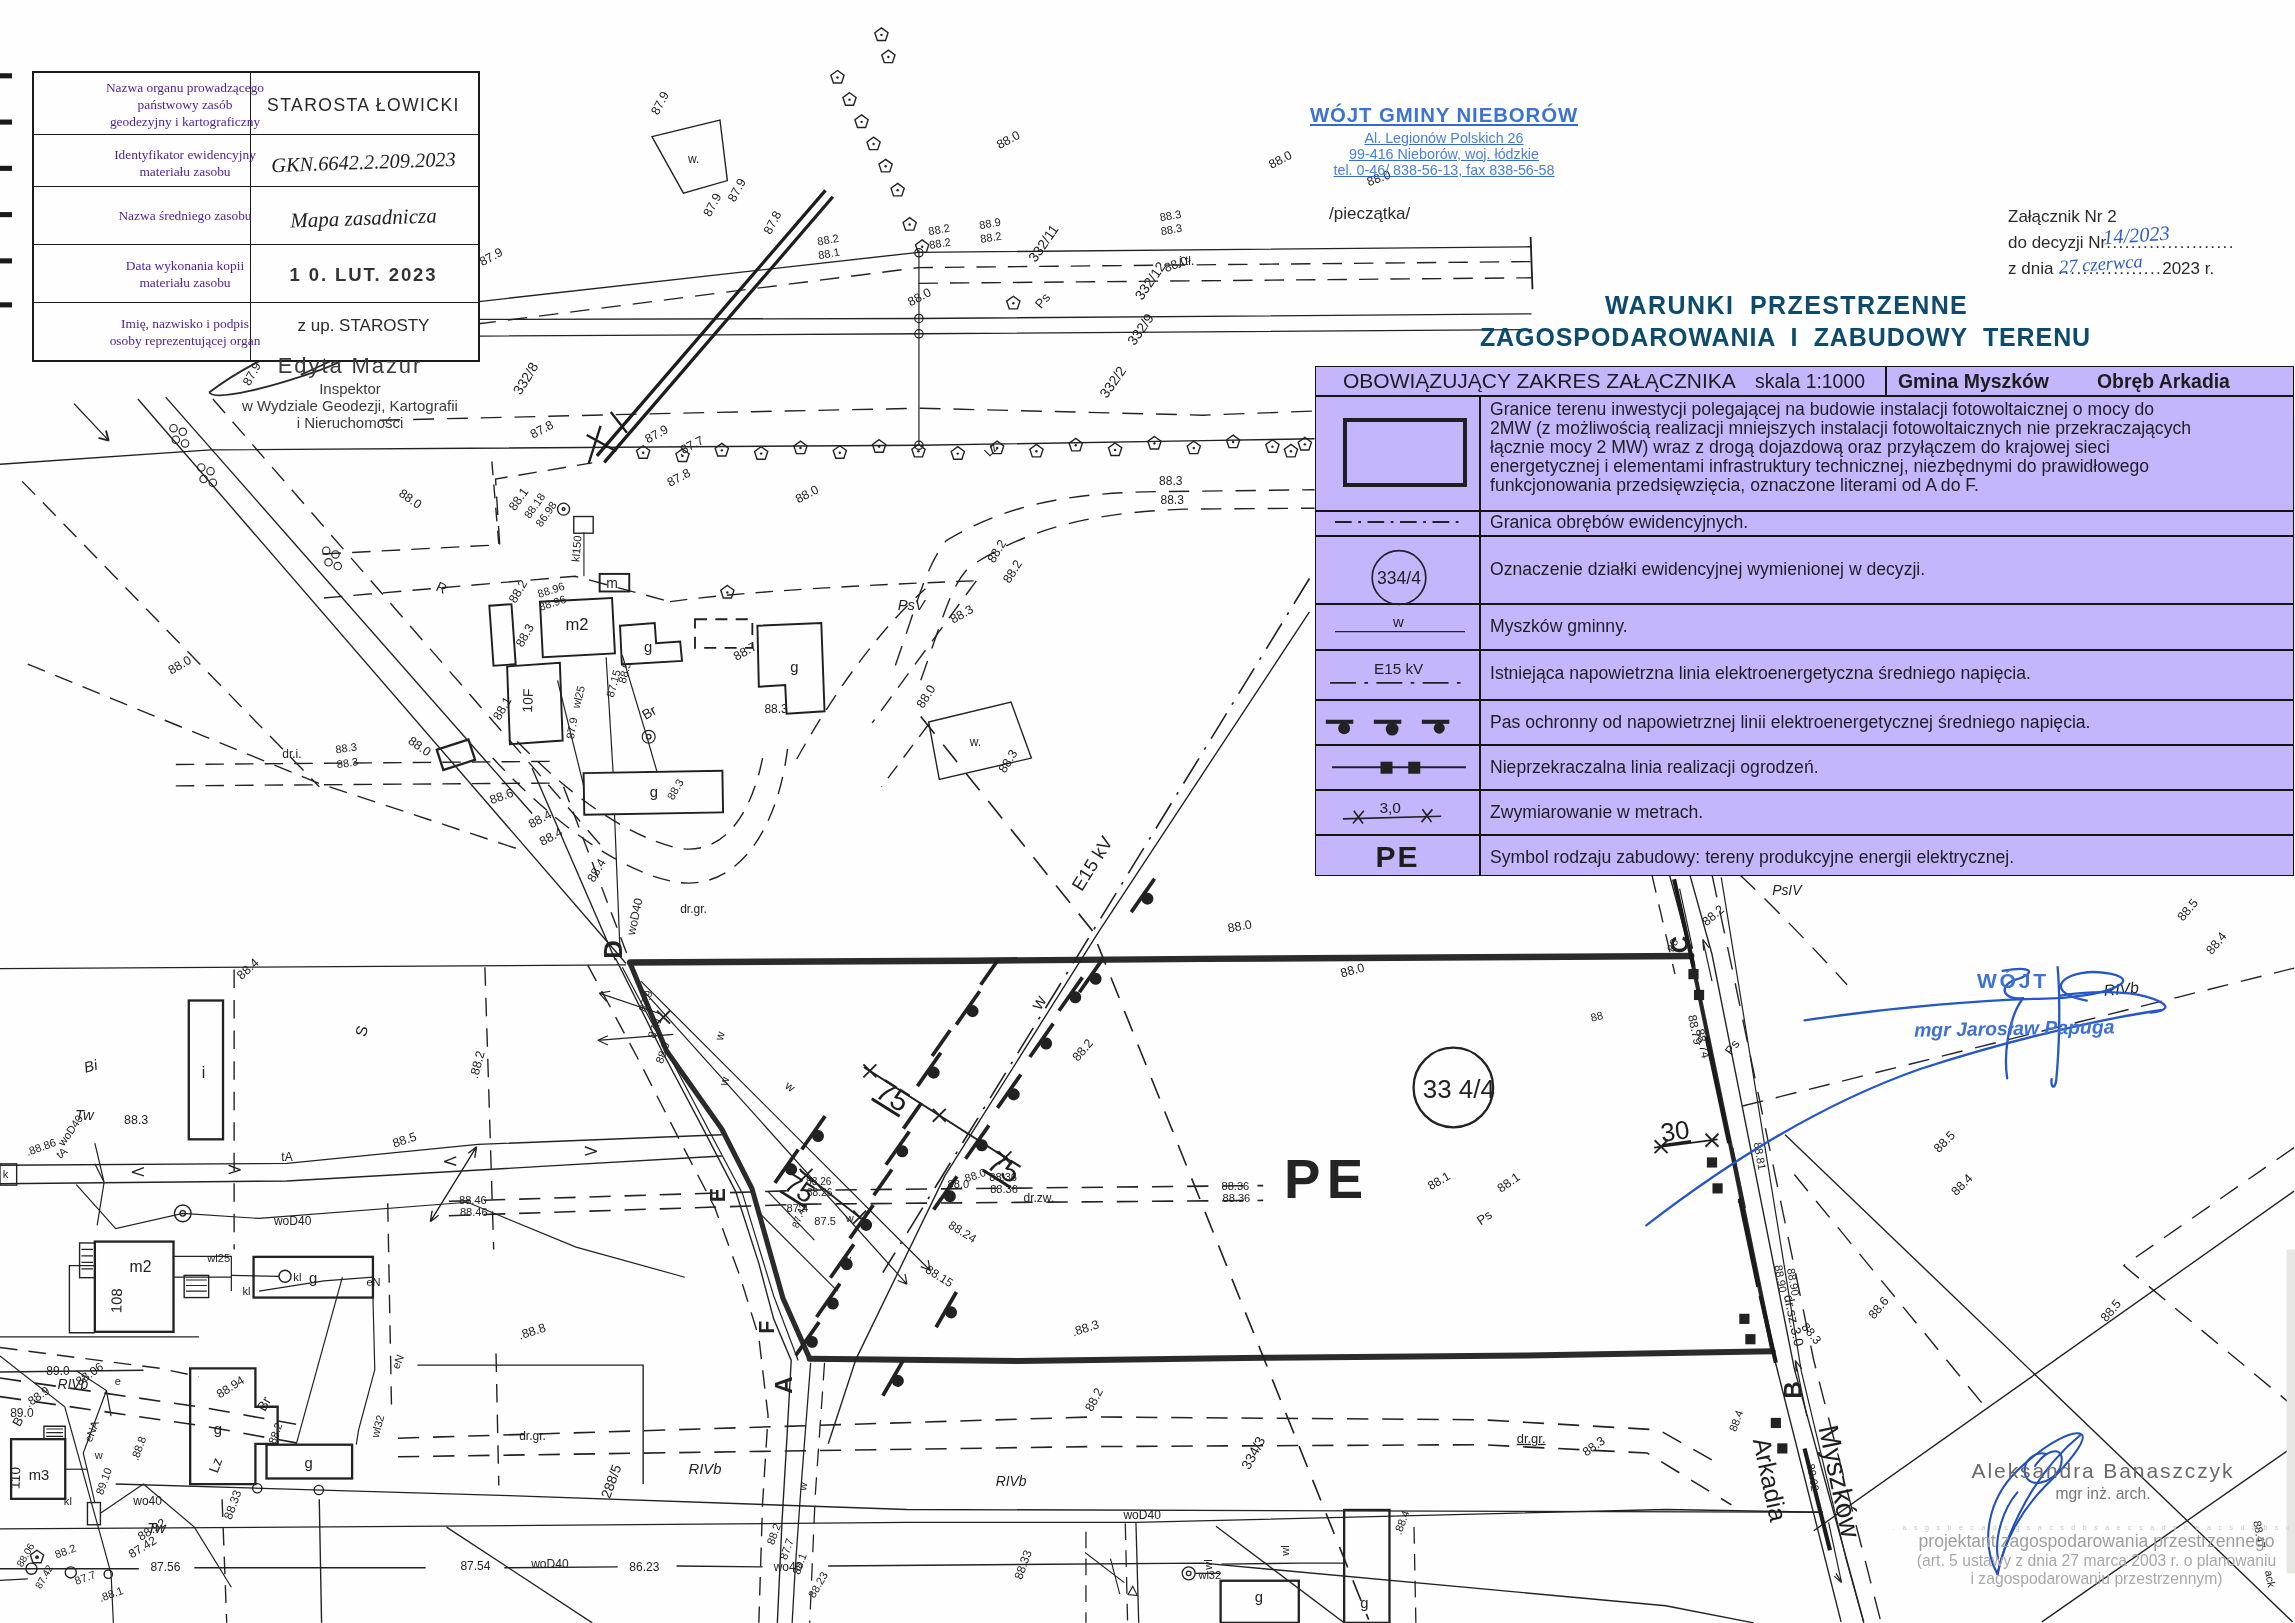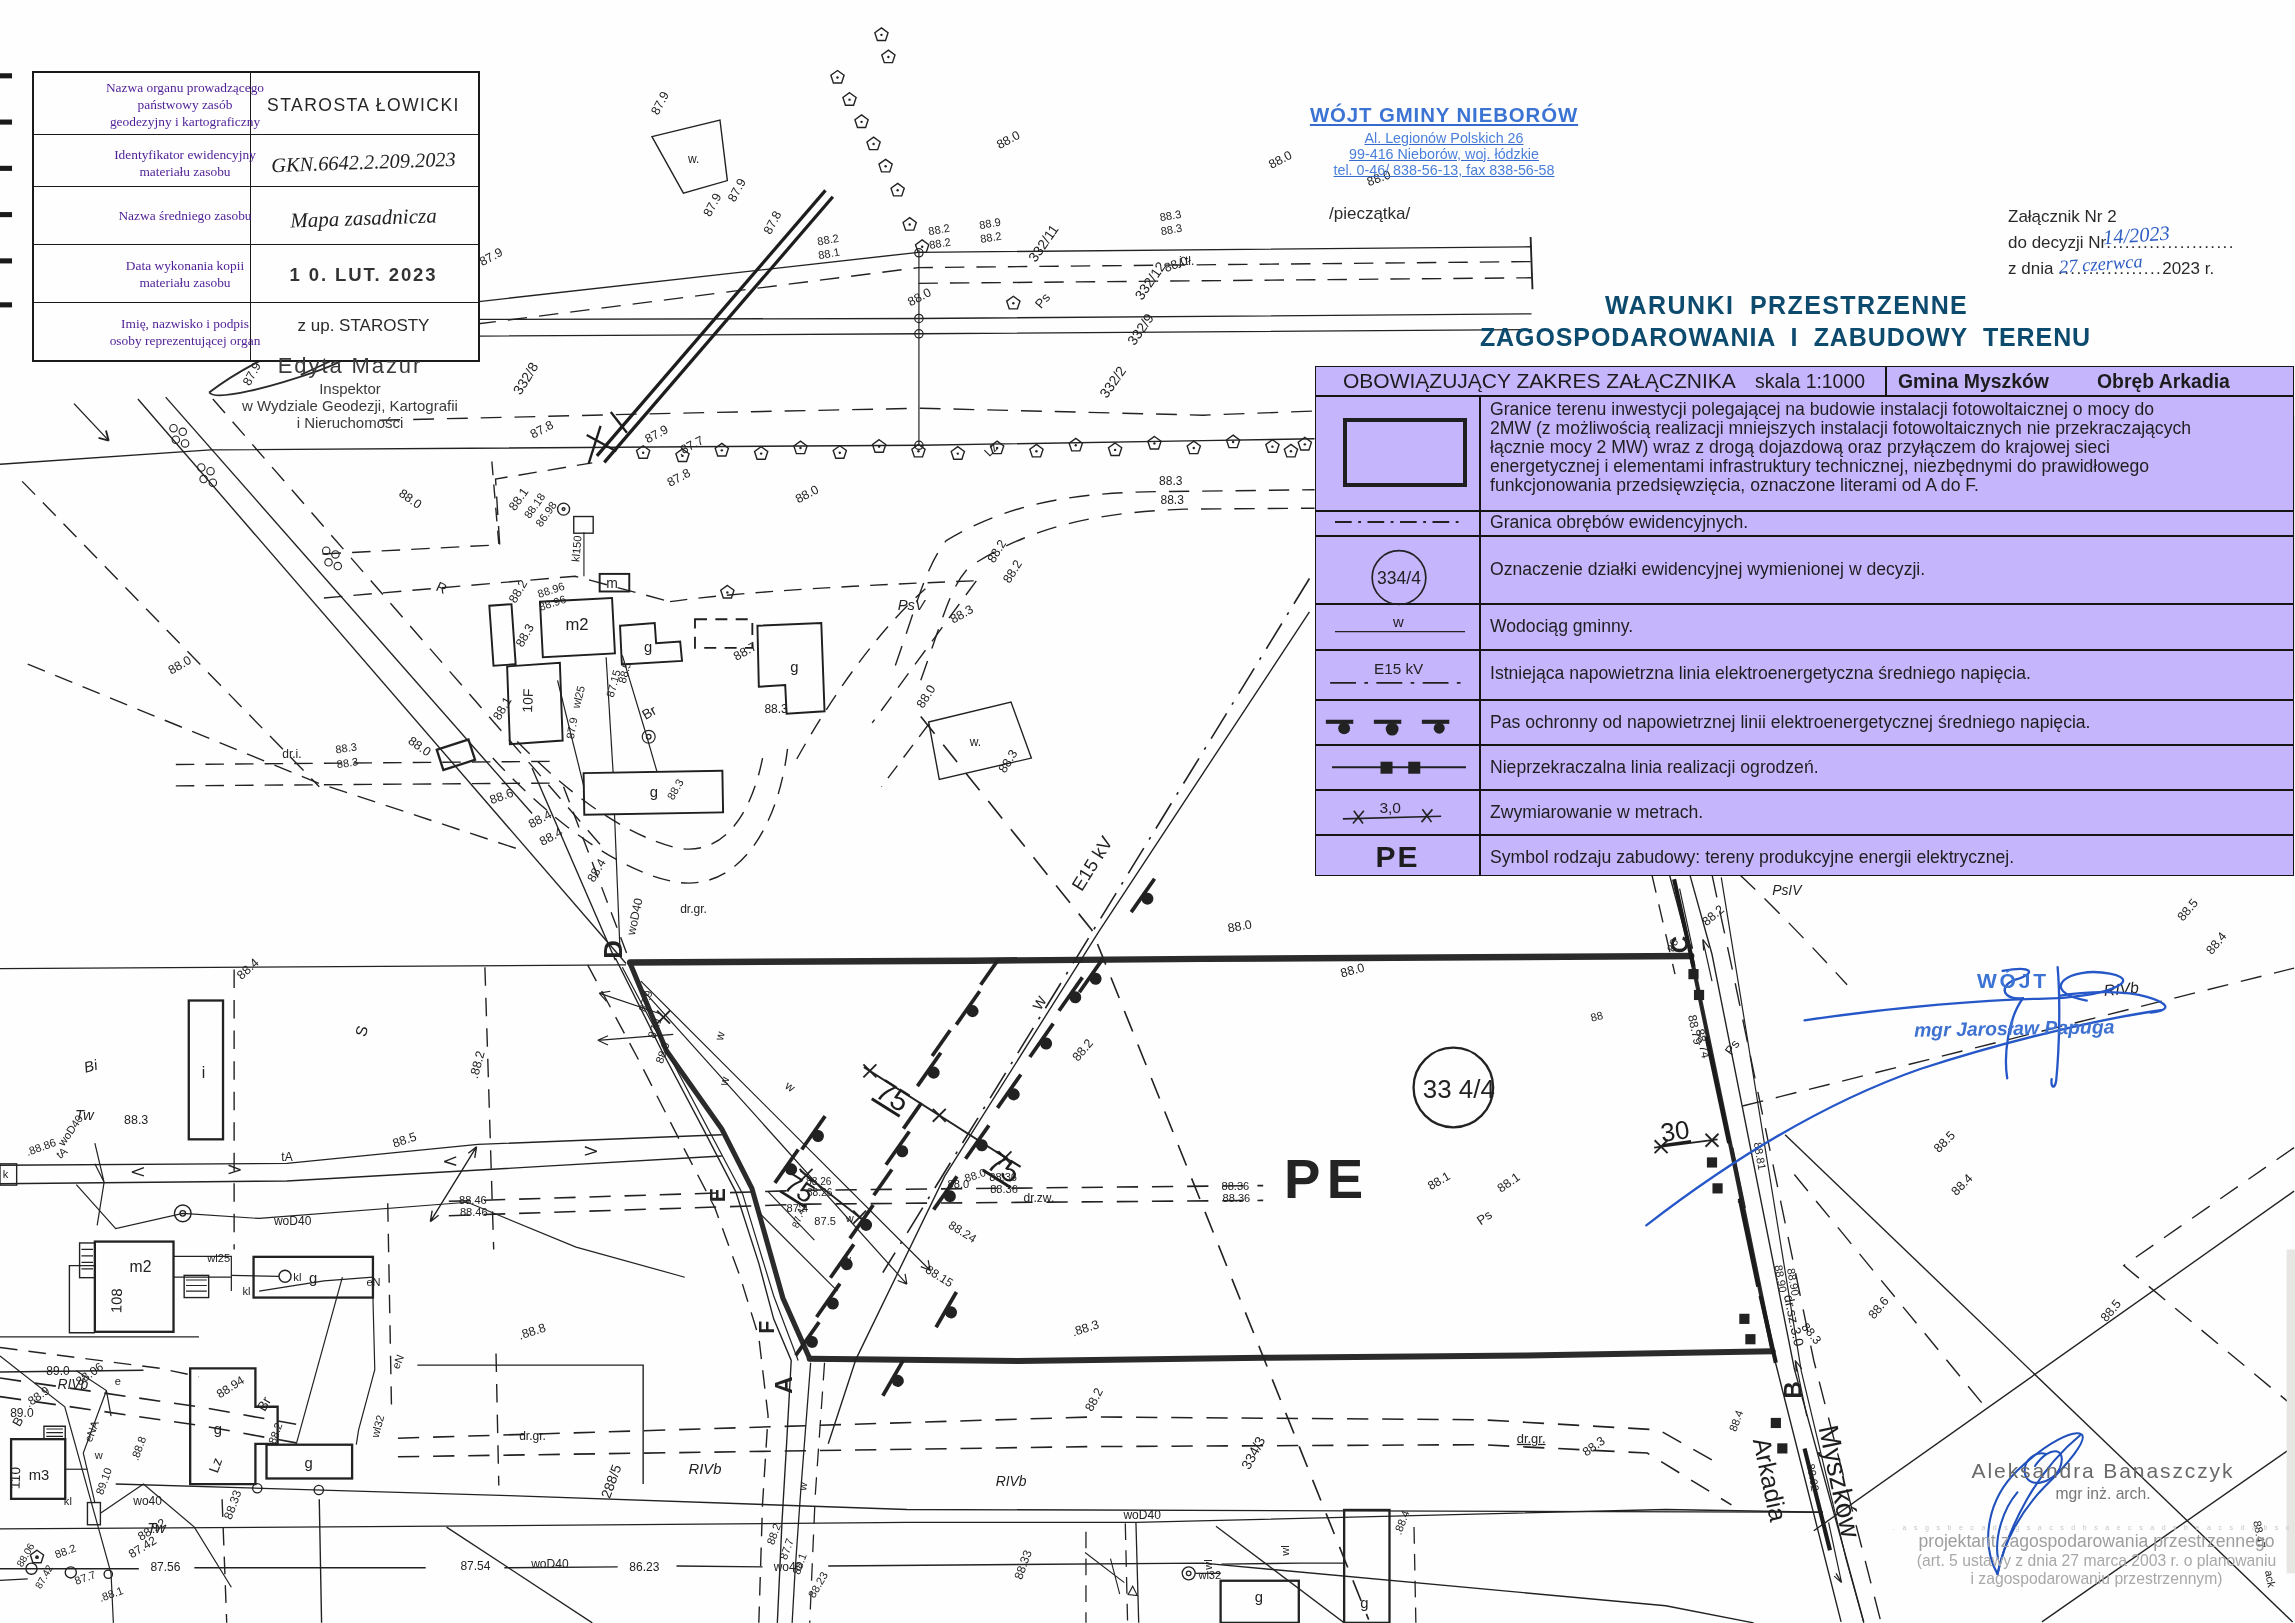--- a/index.html
+++ b/index.html
@@ -792,21 +792,21 @@
   <svg class="abs" style="left:46px;top:180px" width="74" height="74" viewBox="0 0 160 160">
     <circle cx="80" cy="66" r="58" fill="none" stroke="#222" stroke-width="3.6"></circle>
     <text x="80" y="80" text-anchor="middle" font-family="Liberation Sans" font-size="38" fill="#222">334/4</text>
   </svg>
   <div class="txt" style="top:193px">Oznaczenie działki ewidencyjnej wymienionej w decyzji.</div>
 
   <svg class="abs" style="left:18.5px;top:245px" width="130" height="28" viewBox="0 0 280 60">
     <line x1="0" y1="42" x2="280" y2="42" stroke="#222" stroke-width="3"></line>
     <text x="125" y="32" font-family="Liberation Sans" font-size="32" fill="#222">w</text>
   </svg>
-  <div class="txt" style="top:250px">Wodociąg gminny.</div>
+  <div class="txt" style="top:250px">Myszków gminny.</div>
 
   <svg class="abs" style="left:14px;top:289px" width="139" height="37" viewBox="0 0 300 80">
     <line x1="0" y1="58" x2="300" y2="58" stroke="#222" stroke-width="3.6" stroke-dasharray="56,18,8,18"></line>
     <text x="95" y="38" font-family="Liberation Sans" font-size="33" fill="#222">E15 kV</text>
   </svg>
   <div class="txt" style="top:297px">Istniejąca napowietrzna linia elektroenergetyczna średniego napięcia.</div>
 
   <svg class="abs" style="left:9.3px;top:342px" width="148" height="32" viewBox="0 0 320 70">
     <g stroke="#222">
           <line x1="0" y1="28" x2="60" y2="28" stroke-width="9"></line>

